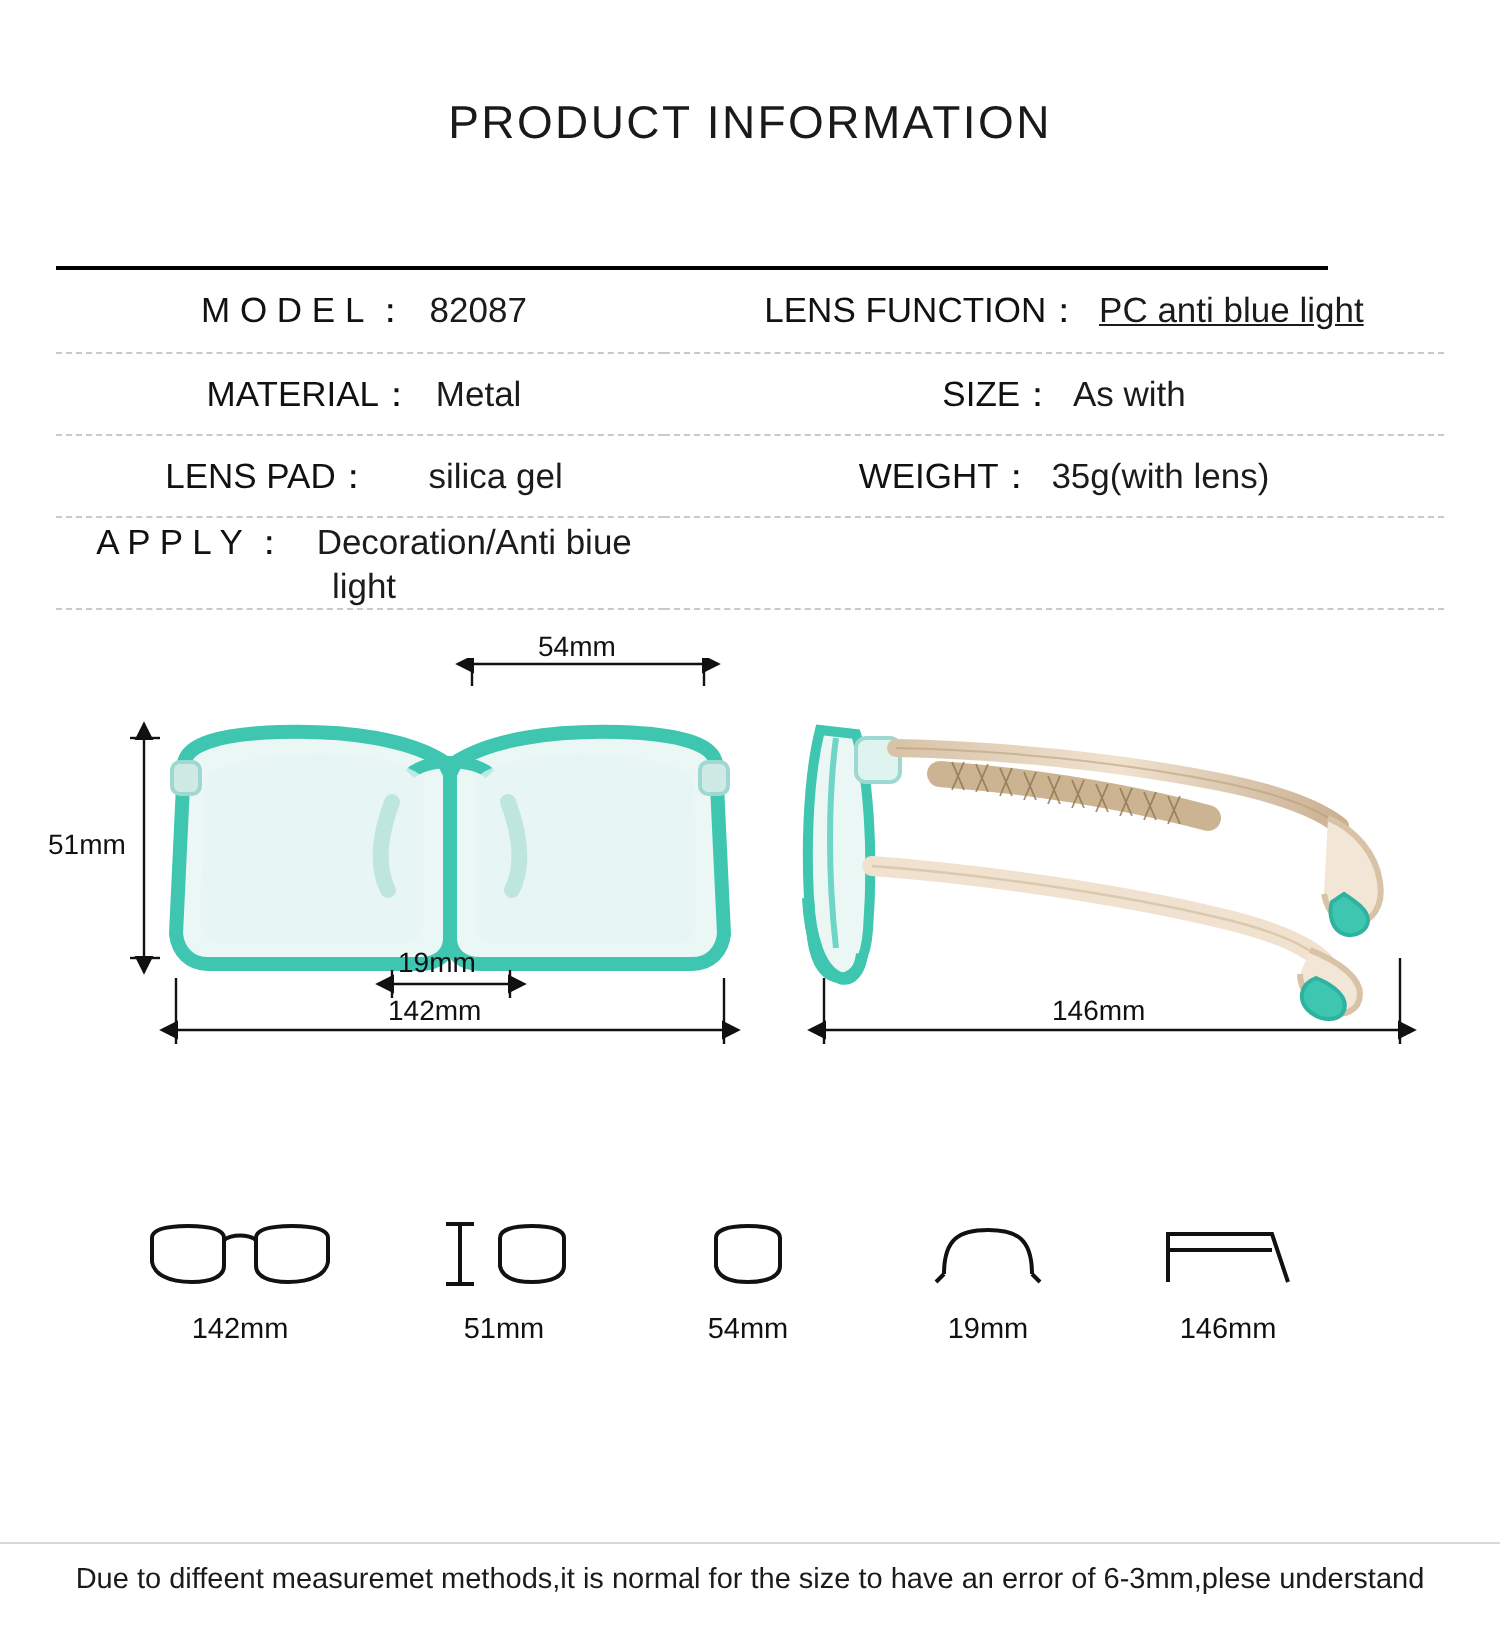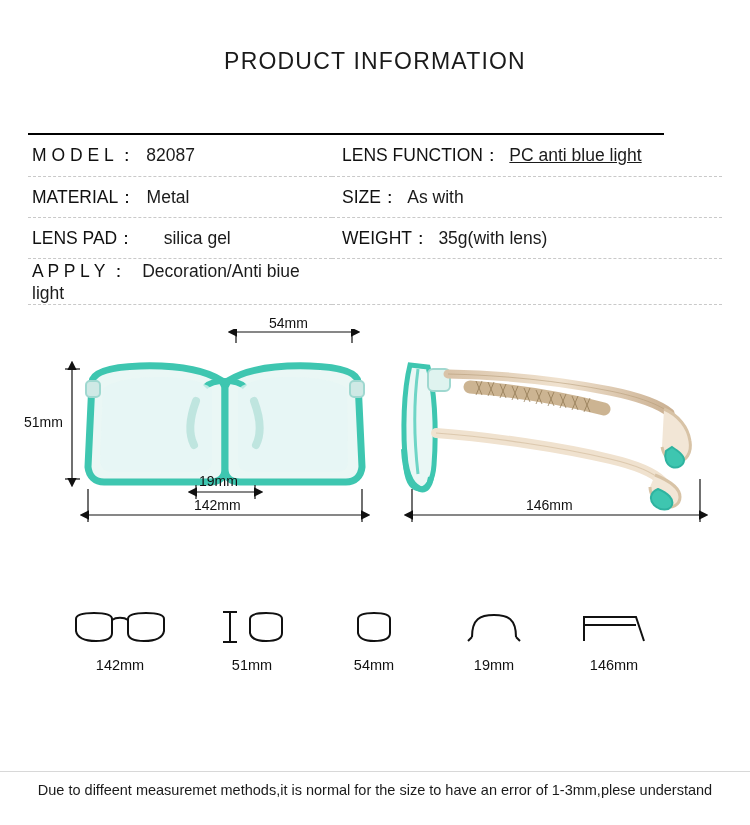--- a/index.html
+++ b/index.html
@@ -42,20 +42,21 @@
     margin: 0 28px 0 28px;
     width: 636px;
   }
   .spec-table {
     width: 100%;
     border-collapse: collapse;
     margin-top: 0px;
   }
   .spec-row {
     height: 41px;
+    text-align: center;
   }
   .spec-row td {
     vertical-align: middle;
     font-size: 17.5px;
     color: #1b1b1b;
     padding: 0;
     border-bottom: 1px dashed #c9c9c9;
     font-weight: 400;
   }
   .spec-row:last-child td {
@@ -359,15 +360,15 @@
         <svg width="96" height="40" viewBox="0 0 96 40">
           <path d="M18,34 L18,10 L70,10 L78,34" fill="none" stroke="#111" stroke-width="2"></path>
           <path d="M18,18 L70,18" fill="none" stroke="#111" stroke-width="2"></path>
         </svg>
       </div>
       <div class="cap">146mm</div>
     </div>
   </div>
 
   <div class="footer-rule"></div>
-  <div class="footer-note">Due to diffeent measuremet methods,it is normal for the size to have an error of 1-3mm,plese understand</div>
+  <div class="footer-note">Due to diffeent measuremet methods,it is normal for the size to have an error of 6-3mm,plese understand</div>
 
 </div>
 
 </body></html>

